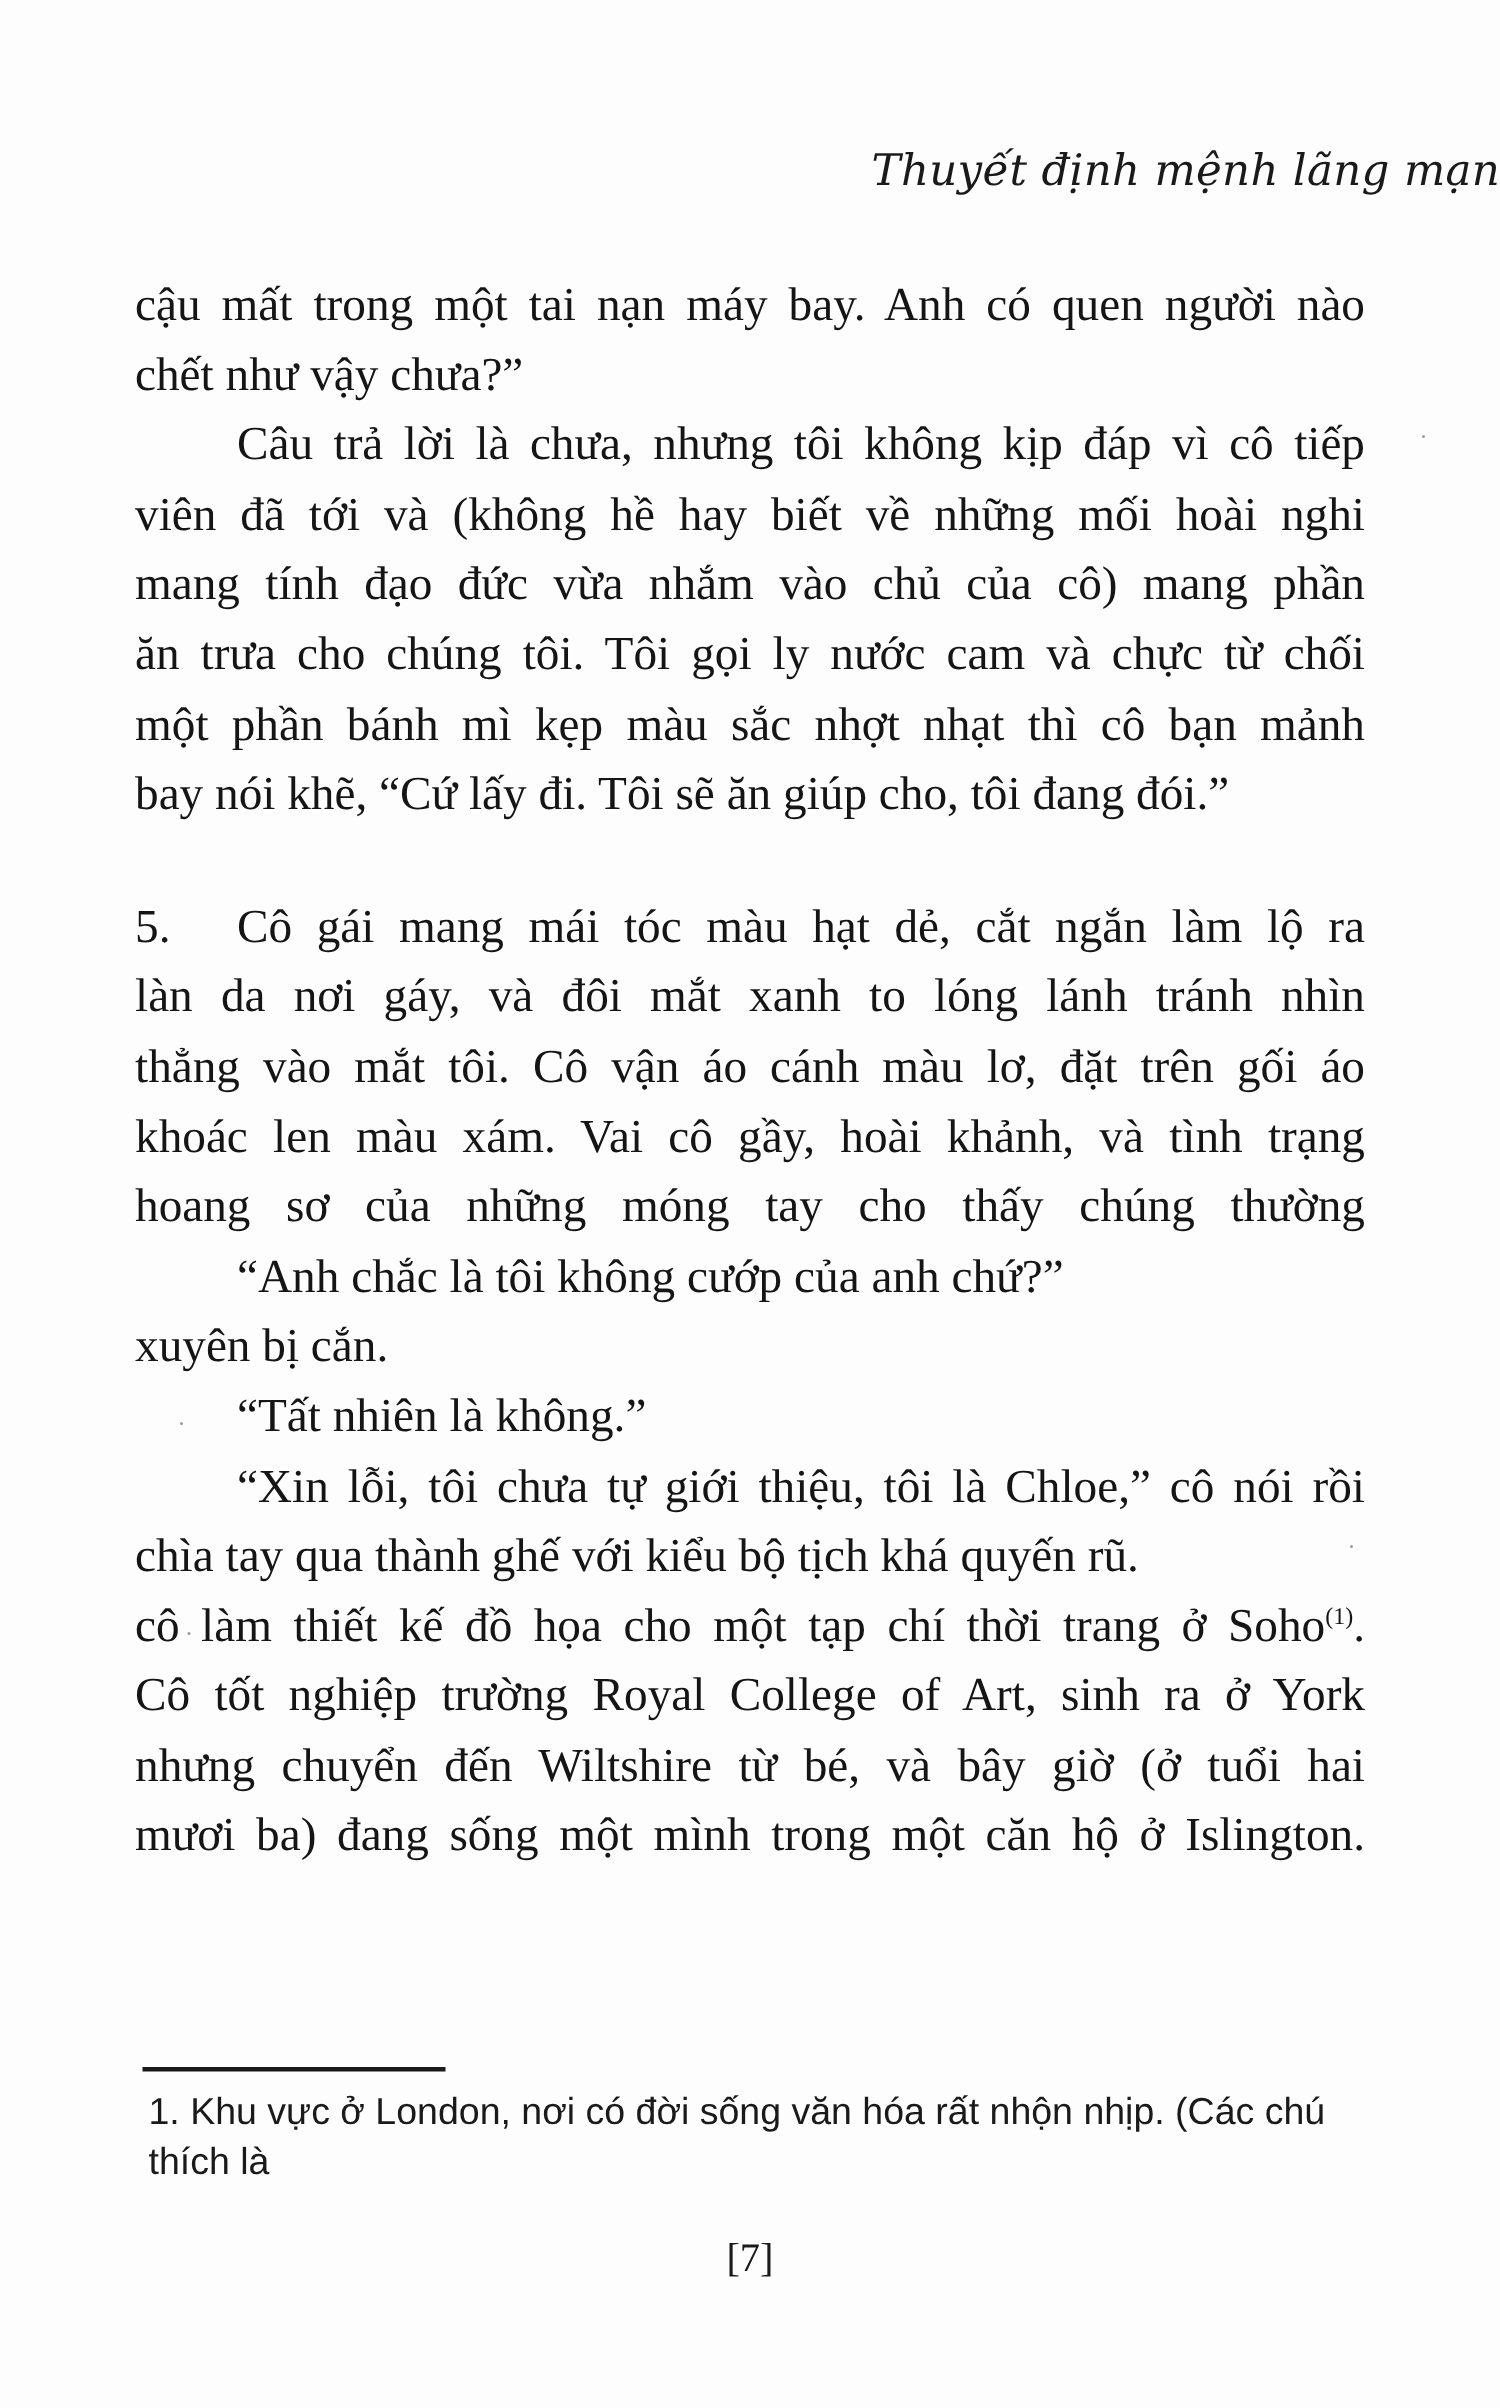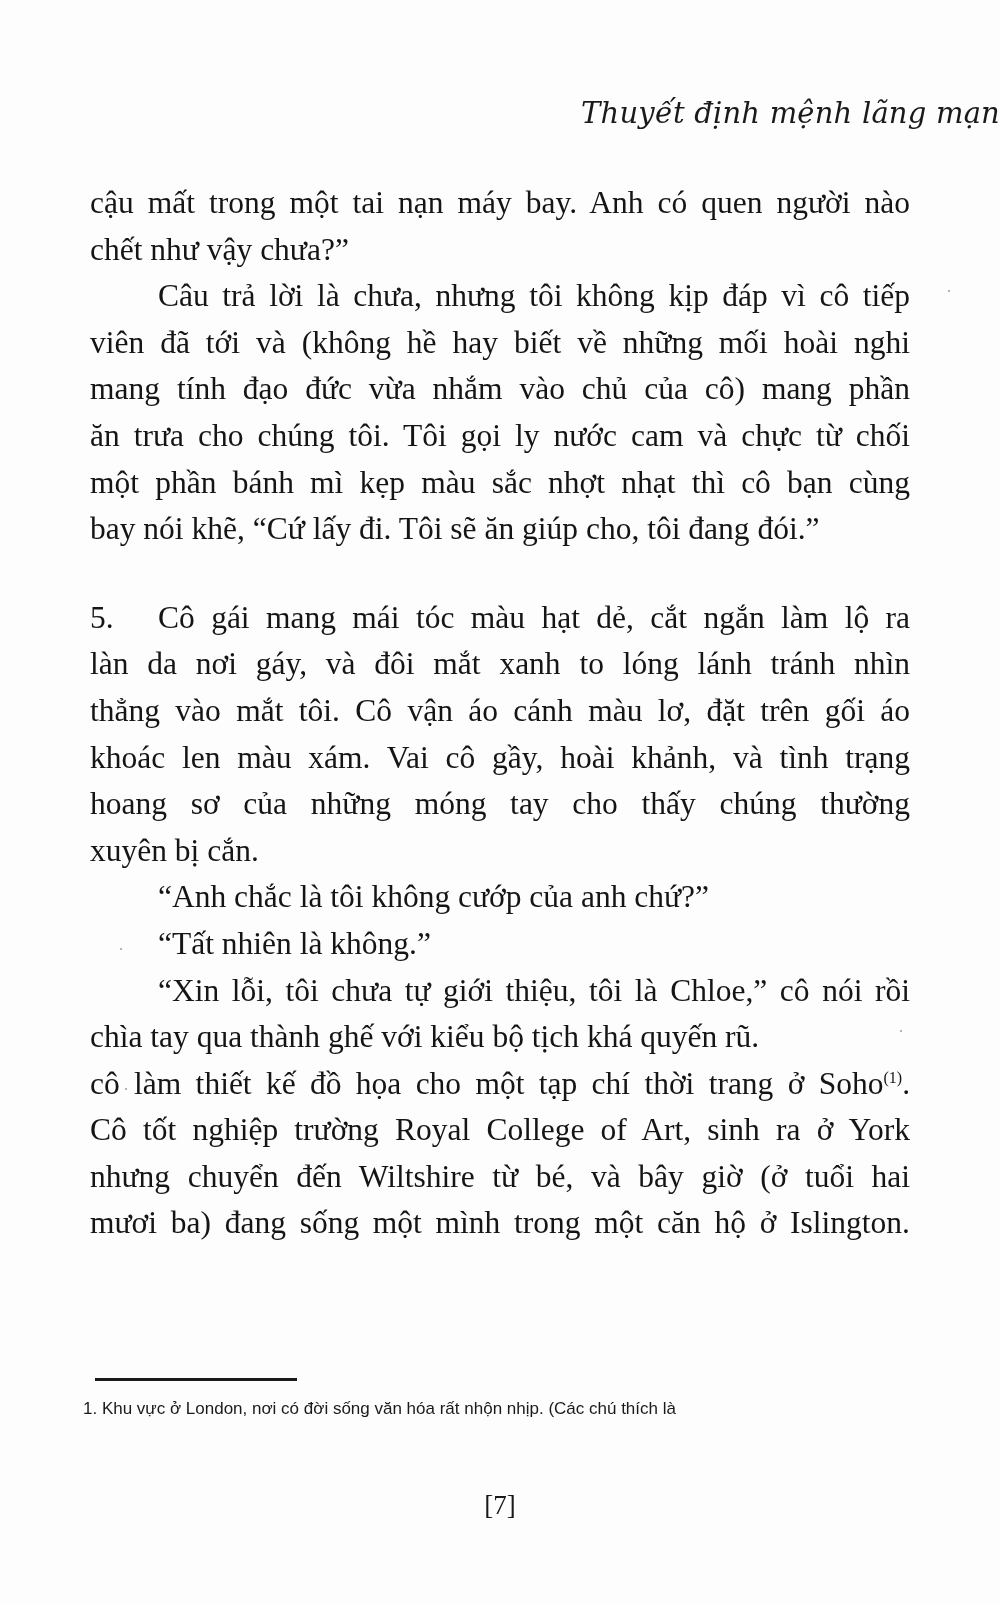--- a/index.html
+++ b/index.html
@@ -14,54 +14,54 @@
     font-family: "Liberation Serif", serif; font-size: 31.5px; line-height: 46.6px; color: #151515;
   }
   .line { display: block; white-space: nowrap; height: 46.6px; text-align-last: justify; text-align: justify; }
   .line.last { text-align-last: left; }
   .line.indent { padding-left: 68px; }
   .gap { height: 42px; }
   .num { display: inline-block; width: 68px; }
   sup { font-size: 16px; line-height: 0; vertical-align: super; }
   .rule { position: absolute; left: 95px; top: 1378px; width: 202px; height: 3px; background: #1a1a1a; }
   .footnote {
-    position: absolute; left: 83px; width: 820px; top: 1392px;
-    font-family: "Liberation Sans", sans-serif; font-size: 17px; line-height: 33px; color: #1a1a1a;
+    position: absolute; left: 99px; width: 820px; top: 1392px;
+    font-family: "Liberation Sans", sans-serif; font-size: 25px; line-height: 33px; color: #1a1a1a;
   }
   .pagenum {
     position: absolute; left: 0; width: 1000px; top: 1490px; text-align: center;
     font-family: "Liberation Serif", serif; font-size: 27px; color: #1a1a1a;
   }
   .speck { position: absolute; width: 2px; height: 2px; background: #9a9a9a; border-radius: 1px; }
 </style>
 </head>
 <body>
 
 <div class="page">
   <div class="running-head">Thuyết định mệnh lãng mạn</div>
 
   <div class="body-text">
     <span class="line">cậu mất trong một tai nạn máy bay. Anh có quen người nào</span>
     <span class="line last">chết như vậy chưa?”</span>
     <span class="line indent">Câu trả lời là chưa, nhưng tôi không kịp đáp vì cô tiếp</span>
     <span class="line">viên đã tới và (không hề hay biết về những mối hoài nghi</span>
     <span class="line">mang tính đạo đức vừa nhắm vào chủ của cô) mang phần</span>
     <span class="line">ăn trưa cho chúng tôi. Tôi gọi ly nước cam và chực từ chối</span>
-    <span class="line">một phần bánh mì kẹp màu sắc nhợt nhạt thì cô bạn cùng</span>
+    <span class="line">một phần bánh mì kẹp màu sắc nhợt nhạt thì cô bạn mảnh</span>
     <span class="line last">bay nói khẽ, “Cứ lấy đi. Tôi sẽ ăn giúp cho, tôi đang đói.”</span>
 
     <div class="gap"></div>
 
     <span class="line"><span class="num">5.</span><span>Cô gái mang mái tóc màu hạt dẻ, cắt ngắn làm lộ ra</span></span>
     <span class="line">làn da nơi gáy, và đôi mắt xanh to lóng lánh tránh nhìn</span>
     <span class="line">thẳng vào mắt tôi. Cô vận áo cánh màu lơ, đặt trên gối áo</span>
     <span class="line">khoác len màu xám. Vai cô gầy, hoài khảnh, và tình trạng</span>
     <span class="line">hoang sơ của những móng tay cho thấy chúng thường</span>
+    <span class="line indent last">“Anh chắc là tôi không cướp của anh chứ?”</span>
     <span class="line last">xuyên bị cắn.</span>
-    <span class="line indent last">“Anh chắc là tôi không cướp của anh chứ?”</span>
     <span class="line indent last">“Tất nhiên là không.”</span>
     <span class="line indent">“Xin lỗi, tôi chưa tự giới thiệu, tôi là Chloe,” cô nói rồi</span>
     <span class="line last">chìa tay qua thành ghế với kiểu bộ tịch khá quyến rũ.</span>
     <span class="line"><span>cô làm thiết kế đồ họa cho một tạp chí thời trang ở Soho</span><sup>(1)</sup><span>.</span></span>
     <span class="line">Cô tốt nghiệp trường Royal College of Art, sinh ra ở York</span>
     <span class="line">nhưng chuyển đến Wiltshire từ bé, và bây giờ (ở tuổi hai</span>
     <span class="line">mươi ba) đang sống một mình trong một căn hộ ở Islington.</span>
   </div>
 
   <div class="rule"></div>

